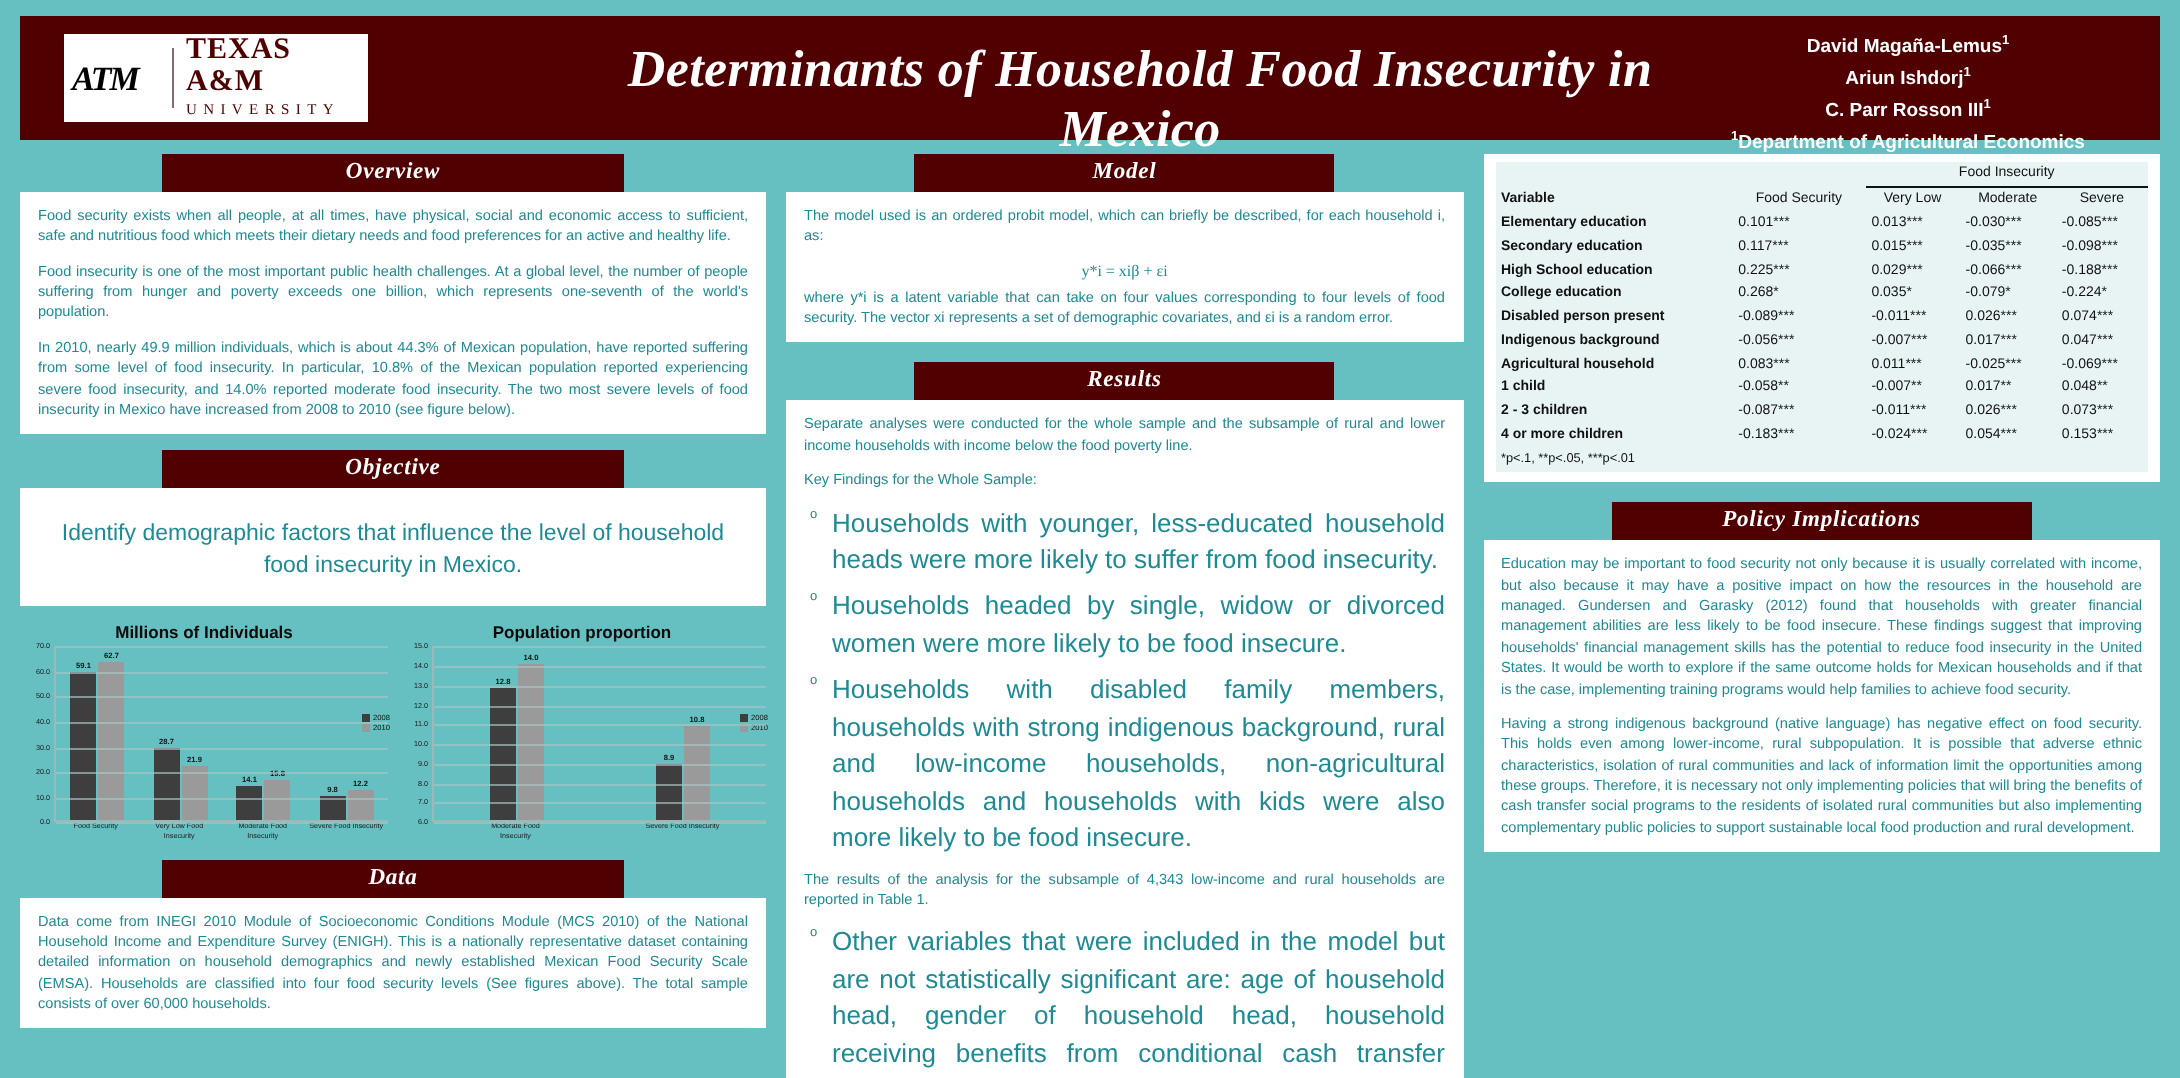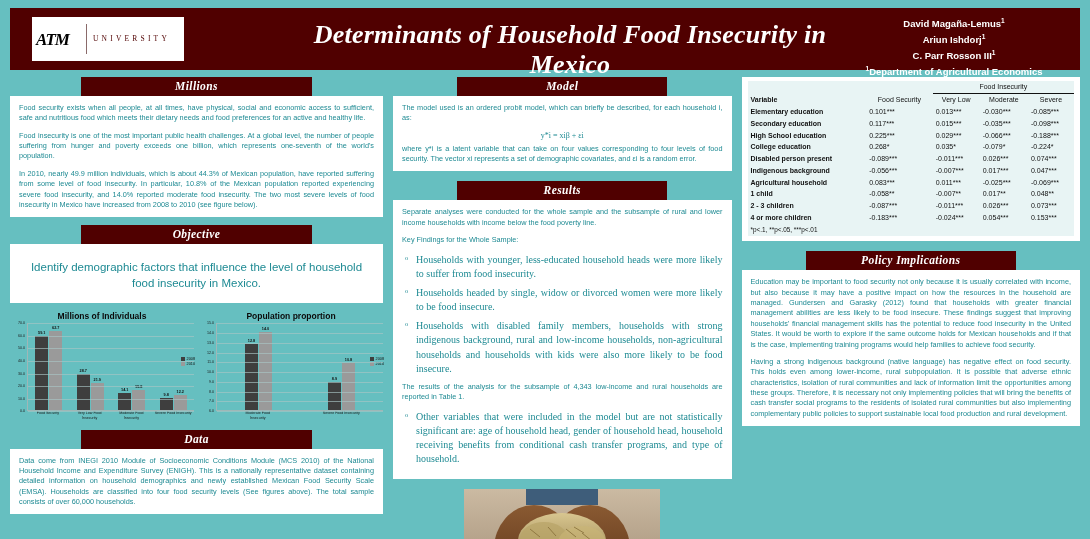--- a/index.html
+++ b/index.html
@@ -61,22 +61,22 @@
     width:62%;margin:0 auto;
   }
   .panel{background:#ffffff;padding:7px 9px;box-sizing:border-box;}
   .panel p{
     margin:0 0 7px;color:#1E8A93;font-size:7.3px;line-height:1.42;
     text-align:justify;
   }
   .panel p:last-child{margin-bottom:0;}
   .panel ul{margin:0 0 6px;padding-left:14px;list-style:none;}
   .panel li{
-    color:#1E8A93;font-size:10px;line-height:1.42;text-align:justify;
-    margin-bottom:5px;position:relative;font-family:Liberation Serif, serif;
+    color:#1E8A93;font-size:13px;line-height:1.42;text-align:justify;
+    margin-bottom:5px;position:relative;
   }
   .panel li:before{
     content:"o";position:absolute;left:-11px;top:0;font-size:6.5px;color:#1E8A93;
   }
 
   .objective-panel{padding:12px 14px;}
   .objective-panel p{
     font-size:11.5px;text-align:center;color:#1E8A93;line-height:1.35;margin:4px;
   }
 
@@ -155,37 +155,38 @@
 </head>
 <body>
 
 <div class="poster">
 
   <div class="header">
     <div class="logo-box">
       <div class="logo-mark">ATM</div>
       <div class="logo-div"></div>
       <div class="logo-text">
+        <div class="logo-t1">TEXAS A&amp;M</div>
         <div class="logo-t2">UNIVERSITY</div>
       </div>
     </div>
     <div class="title">Determinants of Household Food Insecurity in Mexico</div>
     <div class="authors">
       <div><span>David Magaña-Lemus</span><sup>1</sup></div>
       <div><span>Ariun Ishdorj</span><sup>1</sup></div>
       <div><span>C. Parr Rosson III</span><sup>1</sup></div>
       <div><sup>1</sup><span>Department of Agricultural Economics</span></div>
     </div>
   </div>
 
   <div class="cols">
 
     <div class="col col-1">
 
-      <div class="bar">Millions</div>
+      <div class="bar">Overview</div>
       <div class="panel">
         <p>Food security exists when all people, at all times, have physical, social and economic access to sufficient, safe and nutritious food which meets their dietary needs and food preferences for an active and healthy life.</p>
         <p>Food insecurity is one of the most important public health challenges. At a global level, the number of people suffering from hunger and poverty exceeds one billion, which represents one-seventh of the world's population.</p>
         <p>In 2010, nearly 49.9 million individuals, which is about 44.3% of Mexican population, have reported suffering from some level of  food insecurity. In particular, 10.8% of the Mexican population reported experiencing severe food insecurity, and 14.0% reported moderate food insecurity. The two most severe levels of food insecurity in Mexico have increased from 2008 to 2010 (see figure below).</p>
       </div>
 
       <div class="bar" style="margin-top:8px">Objective</div>
       <div class="panel objective-panel">
         <p>Identify demographic factors that influence the level of household food insecurity in Mexico.</p>
       </div>

